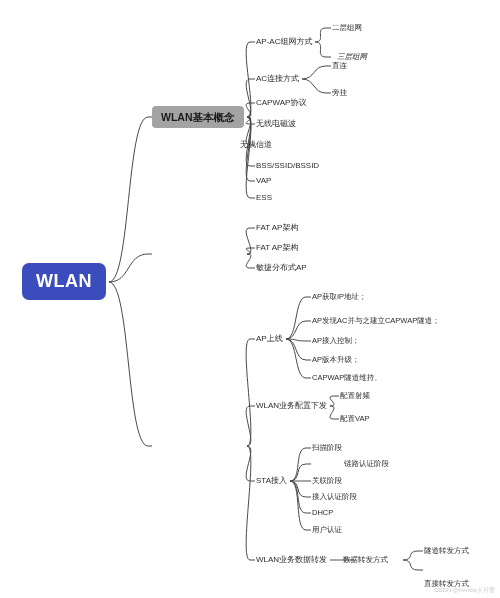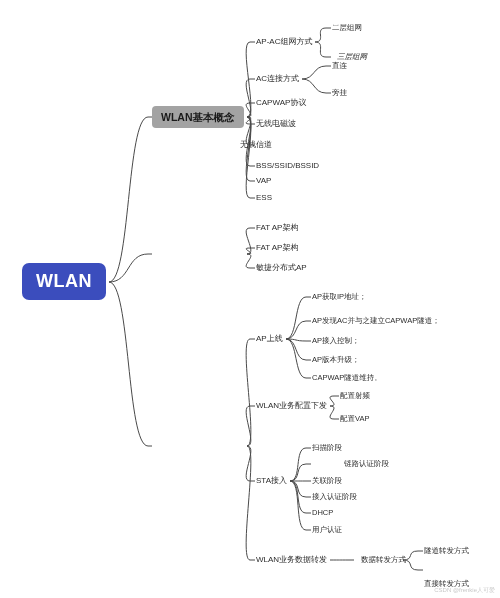--- a/index.html
+++ b/index.html
@@ -186,18 +186,18 @@
     <div class="node leaf lv3" style="left: 340px; top: 392px;"><span>配置射频</span></div>
     <div class="node leaf lv3" style="left: 340px; top: 415px;"><span>配置VAP</span></div>
     <div class="node leaf lv2" style="left: 256px; top: 477px;"><span>STA接入</span></div>
     <div class="node leaf lv3" style="left: 312px; top: 444px;"><span>扫描阶段</span></div>
     <div class="node leaf lv3" style="left: 312px; top: 460px; margin-left: 32px;"><span>链路认证阶段</span></div>
     <div class="node leaf lv3" style="left: 312px; top: 477px;"><span>关联阶段</span></div>
     <div class="node leaf lv3" style="left: 312px; top: 493px;"><span>接入认证阶段</span></div>
     <div class="node leaf lv3" style="left: 312px; top: 509px;"><span>DHCP</span></div>
     <div class="node leaf lv3" style="left: 312px; top: 526px;"><span>用户认证</span></div>
     <div class="node leaf lv2" style="left: 256px; top: 556px;"><span>WLAN业务数据转发</span></div>
-    <div class="node leaf lv3" style="left: 361px; top: 556px;"><span>数据转发方式</span></div>
+    <div class="node leaf lv3" style="left: 343px; top: 556px;"><span>数据转发方式</span></div>
     <div class="node leaf lv3" style="left: 424px; top: 547px;"><span>隧道转发方式</span></div>
     <div class="node leaf lv3" style="left: 424px; top: 580px;"><span>直接转发方式</span></div>
   </div>
 
 <div class="watermark">CSDN @frenkie人可爱</div>
 
 </body></html>

